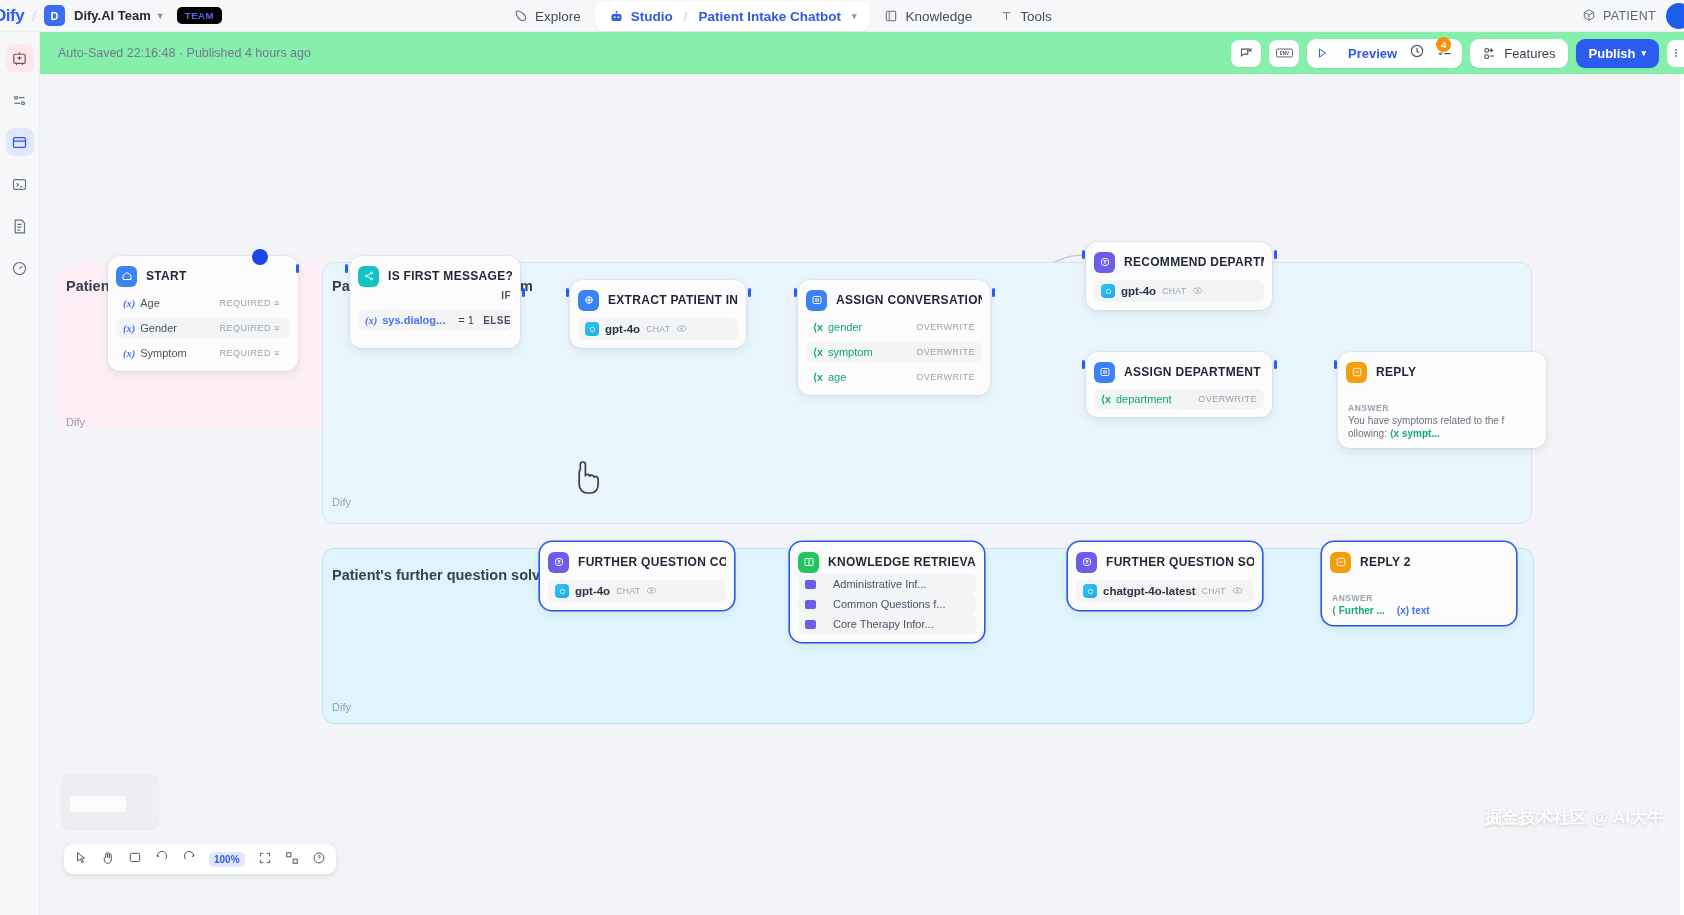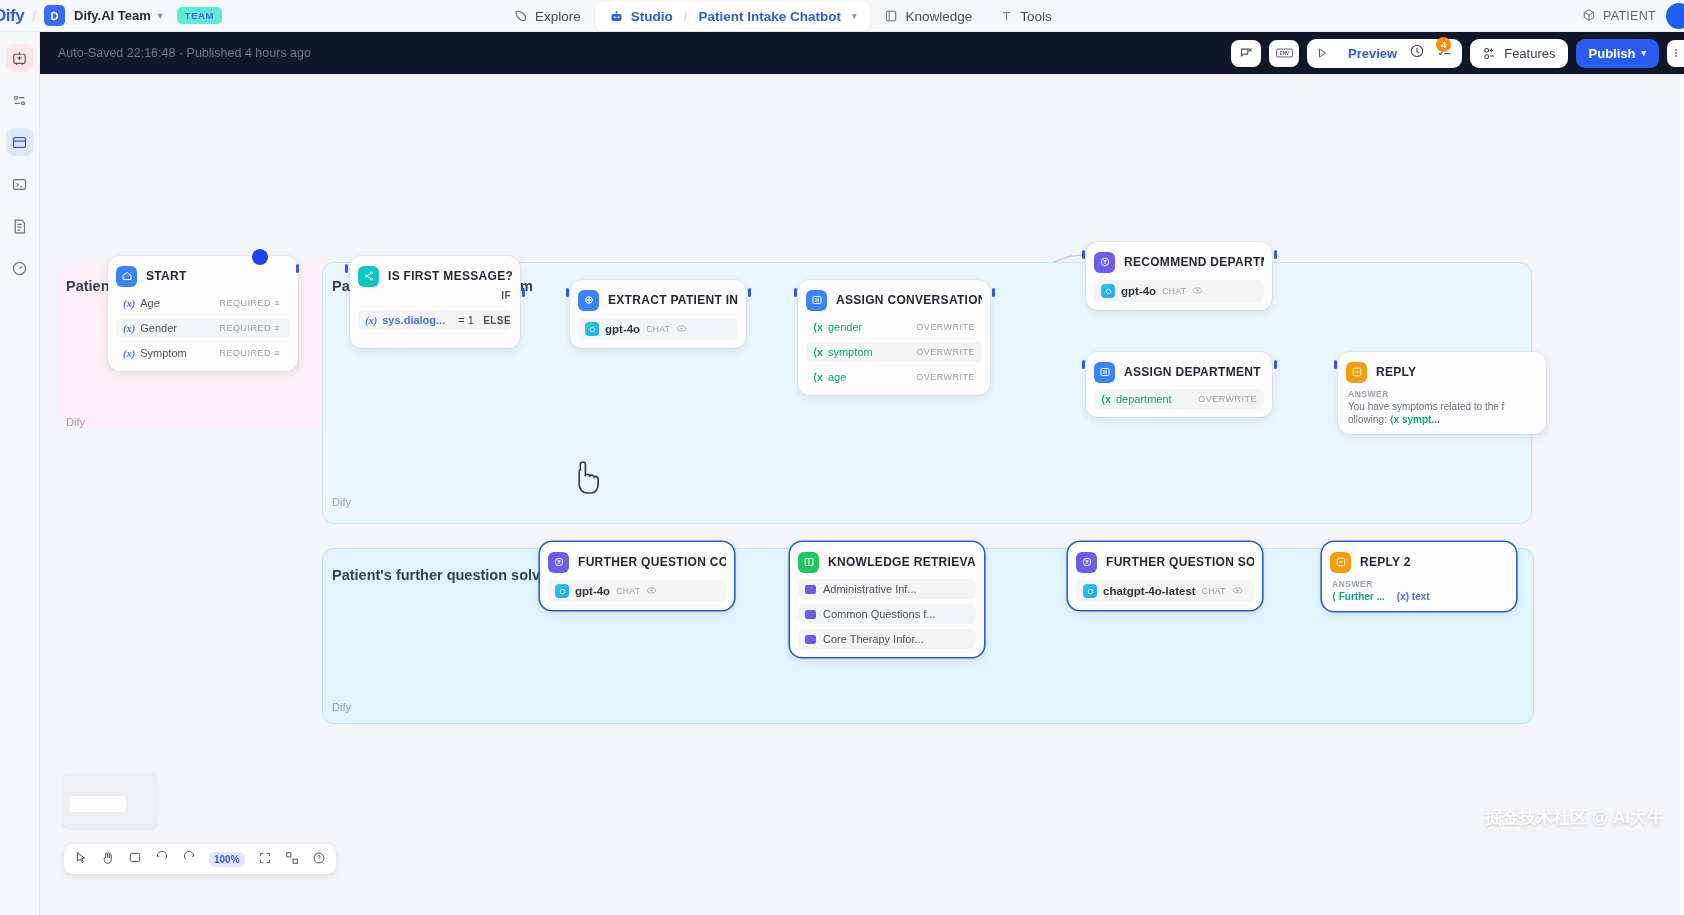--- a/index.html
+++ b/index.html
@@ -24,21 +24,21 @@
   .brand-logo .blue { color: #2f5bff; }
   .brand-sep { color: #d7dbe0; margin: 0 8px; font-size: 14px; }
   .team-avatar {
     width: 21px; height: 21px; border-radius: 5px; background: #3b6cf6;
     color: #fff; font-size: 11px; font-weight: 700;
     display: flex; align-items: center; justify-content: center;
   }
   .team-name { font-size: 13px; color: #252a33; font-weight: 600; margin-left: 9px; }
   .caret { font-size: 9px; color: #8b93a0; margin-left: 5px; }
   .team-badge {
-    margin-left: 12px; background: #5eead4; color: #5867e8;
+    margin-left: 12px; background: #000000; color: #5867e8;
     font-size: 9.5px; font-weight: 700; letter-spacing: 0.6px;
     padding: 3px 8px; border-radius: 5px;
   }
   #nav-center {
     position: absolute; left: 500px; top: 0; height: 32px;
     display: flex; align-items: center; gap: 0px;
   }
   .nav-item {
     display: flex; align-items: center; gap: 7px;
     font-size: 13.5px; color: #424b57; font-weight: 500;
@@ -75,21 +75,21 @@
   }
   .rail-btn {
     width: 28px; height: 28px; border-radius: 8px;
     display: flex; align-items: center; justify-content: center;
   }
   .rail-btn.sel-pink { background: #fde8ec; }
   .rail-btn.sel-blue { background: #e0e7fe; }
   
   #toolbar {
     position: absolute; left: 40px; top: 32px; width: 1644px; height: 42px;
-    background: #0f172a;
+    background: #86efac;
     display: flex; align-items: center;
   }
   #autosave {
     margin-left: 18px; font-size: 12.5px; color: #707a88;
   }
   #toolbar-right {
     position: absolute; right: 8px; top: 0; height: 42px;
     display: flex; align-items: center; gap: 8px;
   }
   .tb-icon-btn {
@@ -194,29 +194,29 @@
     height: 22px;
   }
   .model-ico {
     width: 14px; height: 14px; border-radius: 4px;
     background: linear-gradient(135deg,#2ec5f6,#1ea8e8);
     display: flex; align-items: center; justify-content: center;
   }
   .model-name { font-size: 11.5px; font-weight: 600; color: #2c3442; }
   .model-tag { font-size: 8.5px; color: #98a1ae; letter-spacing: .4px; }
   .kb-row {
-    display: flex; align-items: center; gap: 7px;
-    background: #f3f4f6; border-radius: 6px; padding: 3.5px 7px; margin-top: 5px;
+    display: flex; align-items: center; gap: 17px;
+    background: #f3f4f6; border-radius: 6px; padding: 3.5px 7px; 
     height: 20px;
   }
   .kb-ico {
     width: 11px; height: 9px; background: #6c5ce7; border-radius: 2px; flex: none;
   }
   .kb-name { font-size: 11px; color: #4a5261; }
-  .ans-block { margin-top: 5px; padding: 0 2px; }
+  .ans-block { margin-top: 19px; padding: 0 2px; }
   .ans-label { font-size: 8.5px; font-weight: 700; color: #98a1ae; letter-spacing: .5px; }
   .ans-text { font-size: 10px; color: #6b7280; line-height: 1.32; margin-top: 1px; }
   .ans-chip { color: #12a87b; font-weight: 600; }
   .ans-chip2 { color: #4c6ef5; font-weight: 600; }
   .if-label {
     position: absolute; right: 9px; font-size: 10px;
     font-weight: 600; color: #4a5261; letter-spacing: .4px; margin-left: 12px;
   }
   
   .handle {

